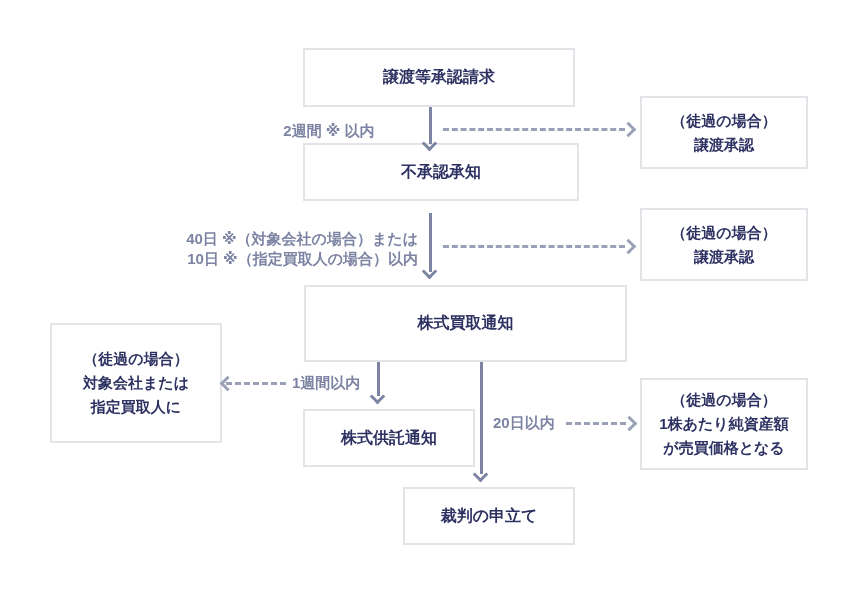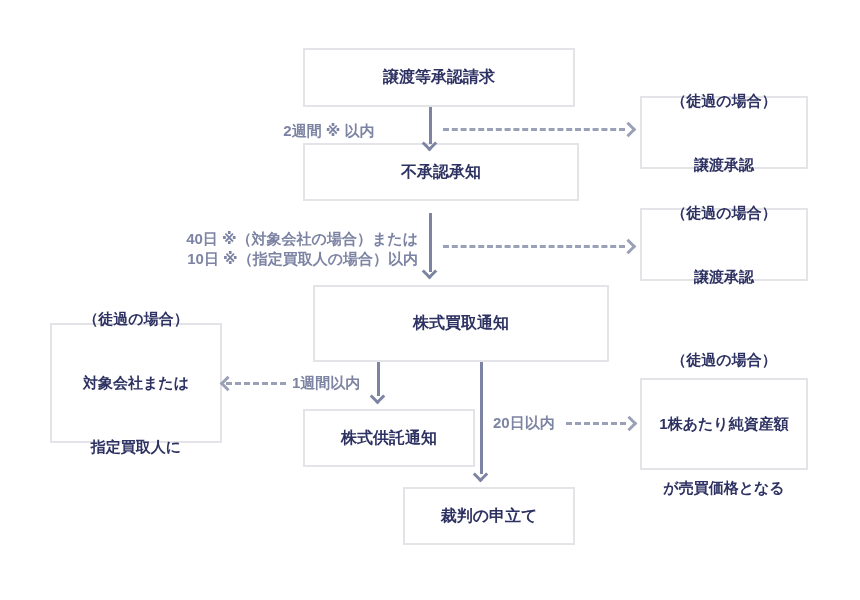--- a/index.html
+++ b/index.html
@@ -6,21 +6,21 @@
   .canvas{
     position:relative;width:860px;height:600px;background:#ffffff;overflow:hidden;
     font-family:"Liberation Sans","DejaVu Sans",sans-serif;
   }
   .box{
     position:absolute;background:#ffffff;border:2px solid #e4e4e8;
     display:flex;flex-direction:column;align-items:center;justify-content:center;
     color:#2e3262;font-weight:700;text-align:center;box-sizing:border-box;
   }
   .box.main{font-size:16px;line-height:1.55;margin-left:10px;}
-  .box.side{font-size:15px;line-height:1.6;gap:40px;}
+  .box.side{font-size:15px;line-height:1.6;}
   .box span{display:block;}
   .vline{position:absolute;width:3px;background:#7d84a3;}
   .chev{position:absolute;width:11px;height:11px;box-sizing:border-box;}
   .chev-down{border-right:3px solid #7d84a3;border-bottom:3px solid #7d84a3;transform:rotate(45deg);}
   .dot-chev-right{border-top:3px solid #9aa0b5;border-right:3px solid #9aa0b5;transform:rotate(45deg);}
   .dot-chev-left{border-bottom:3px solid #9aa0b5;border-left:3px solid #9aa0b5;transform:rotate(45deg);}
   .dotline{position:absolute;height:0;border-top:3px dashed #9aa0b5;}
   .edge-label{
     position:absolute;color:#7d84a3;font-weight:700;font-size:15px;line-height:20px;
     white-space:nowrap;
@@ -35,21 +35,21 @@
 <div class="canvas">
 
   <div class="box main" style="left:293px;top:48px;width:272px;height:59px">
     <span>譲渡等承認請求</span>
   </div>
 
   <div class="box main" style="left:293px;top:143px;width:276px;height:58px">
     <span>不承認承知</span>
   </div>
 
-  <div class="box main" style="left:303px;top:285px;width:296px;height:77px">
+  <div class="box main" style="left:294px;top:285px;width:323px;height:77px">
     <span>株式買取通知</span>
   </div>
 
   <div class="box main" style="left:293px;top:409px;width:172px;height:58px">
     <span>株式供託通知</span>
   </div>
 
   <div class="box main" style="left:393px;top:487px;width:172px;height:58px">
     <span>裁判の申立て</span>
   </div>

